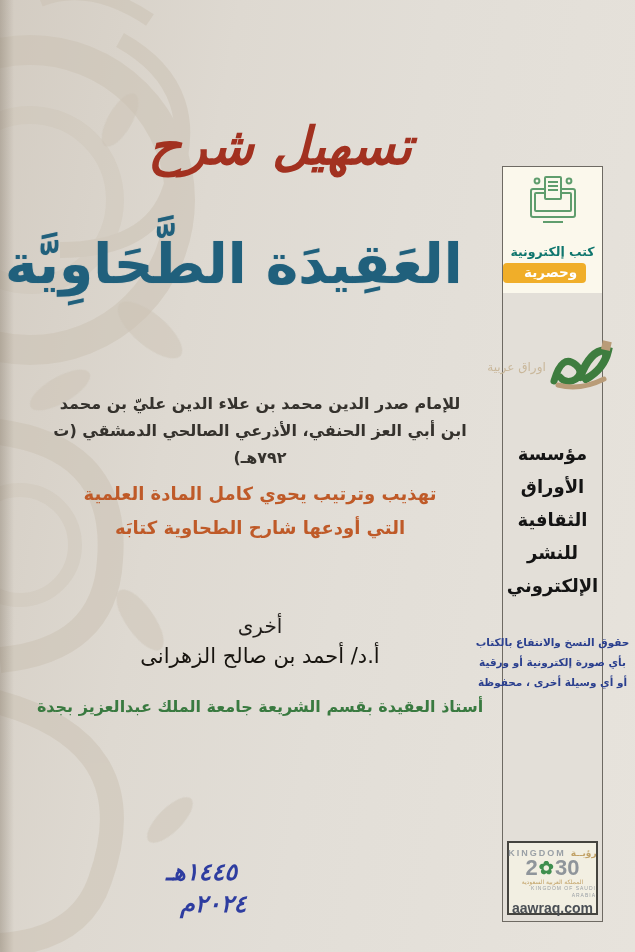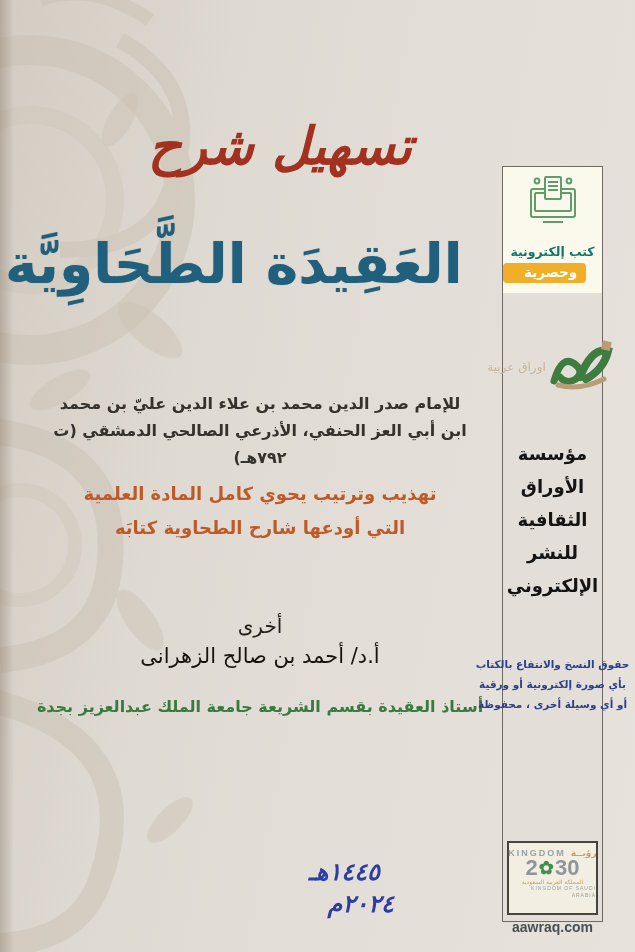--- a/index.html
+++ b/index.html
@@ -22,52 +22,52 @@
   .author{position:absolute;top:390px;left:30px;width:460px;text-align:center;
     font-size:16px;font-weight:bold;color:#35322d;line-height:27px;}
   .subtitle{position:absolute;top:477px;left:30px;width:460px;text-align:center;
     font-size:18px;font-weight:bold;color:#bf5a28;line-height:34px;}
   .prep-label{position:absolute;top:614px;left:30px;width:460px;text-align:center;
     font-size:20px;color:#201d1a;}
   .prep-name{position:absolute;top:644px;left:30px;width:460px;text-align:center;
     font-size:21px;color:#17140f;}
   .prep-title{position:absolute;top:697px;left:5px;width:510px;text-align:center;
     font-size:16px;font-weight:bold;color:#397a40;}
-  .pub-date{position:absolute;top:858px;left:140px;width:240px;text-align:right;
+  .pub-date{position:absolute;top:858px;left:166px;width:240px;text-align:left;
     color:#2e3da0;font-style:italic;font-weight:bold;}
   .pub-date .hijri{font-size:24px;}
   .pub-date .greg{font-size:24px;margin-top:4px;transform:translateX(14px);}
   
   .strip{position:absolute;left:502px;top:166px;width:101px;height:756px;
     border:1px solid #6e6a63;background:#e3dfd8;box-sizing:border-box;
     display:flex;flex-direction:column;align-items:center;}
   .badge-section{width:100%;background:#fbf8ec;display:flex;flex-direction:column;
     align-items:center;padding:8px 0 10px 0;box-sizing:border-box;}
   .badge-line1{font-size:12.5px;font-weight:bold;color:#0f766e;margin-top:15px;white-space:nowrap;}
   .badge-pill{align-self:flex-end;margin-top:4px;margin-right:2px;background:#f0ae29;color:#ffffff;
     font-size:13.5px;font-weight:bold;padding:1px 9px 3px 21px;border-radius:4px;}
   .logo-section{margin-top:42px;display:flex;flex-direction:row;align-items:center;}
   .logo-text{font-size:12px;color:#c9b79a;margin-top:2px;white-space:nowrap;}
   .foundation{margin-top:40px;text-align:center;font-size:18px;font-weight:bold;
     color:#141414;line-height:33px;}
-  .copyright{margin-top:52px;text-align:center;font-size:10.5px;font-weight:bold;
+  .copyright{margin-top:30px;text-align:center;font-size:10.5px;font-weight:bold;
     color:#2a3f8e;line-height:20px;white-space:nowrap;}
   .vision-box{position:absolute;left:4px;right:4px;bottom:6px;height:74px;
     border:2px solid #45443f;background:#f2efe2;display:flex;flex-direction:column;
     align-items:center;padding-top:5px;box-sizing:border-box;
     font-family:"Liberation Sans",sans-serif;}
   .vision-row1{display:flex;align-items:baseline;gap:5px;direction:ltr;}
   .vision-en{font-size:9px;letter-spacing:2px;color:#9aa0a6;font-weight:bold;}
   .vision-ar{font-size:9px;color:#c2a267;font-weight:bold;font-family:"DejaVu Sans",sans-serif;}
   .vision-year{direction:ltr;font-size:22px;font-weight:bold;color:#8f959b;line-height:20px;
     display:flex;align-items:center;}
   .palm{color:#3f8f4f;font-size:18px;margin:0 1px;}
   .kingdom-ar{font-size:6px;color:#c2a267;font-family:"DejaVu Sans",sans-serif;line-height:7px;}
   .kingdom-en{font-size:5px;letter-spacing:1px;color:#9aa0a6;line-height:7px;}
-  .website{font-size:14px;font-weight:bold;color:#4a4f55;margin-top:20px;direction:ltr;}
+  .website{font-size:14px;font-weight:bold;color:#4a4f55;margin-top:1px;direction:ltr;}
 </style>
 </head>
 <body>
 
 <div class="stage">
 
   <svg class="ornament" width="320" height="952" viewBox="0 0 320 952">
     <g fill="none" stroke="#ccc3b5" opacity="0.55">
       <circle cx="30" cy="200" r="150" stroke-width="30"></circle>
       <circle cx="30" cy="200" r="85" stroke-width="18" opacity="0.7"></circle>

